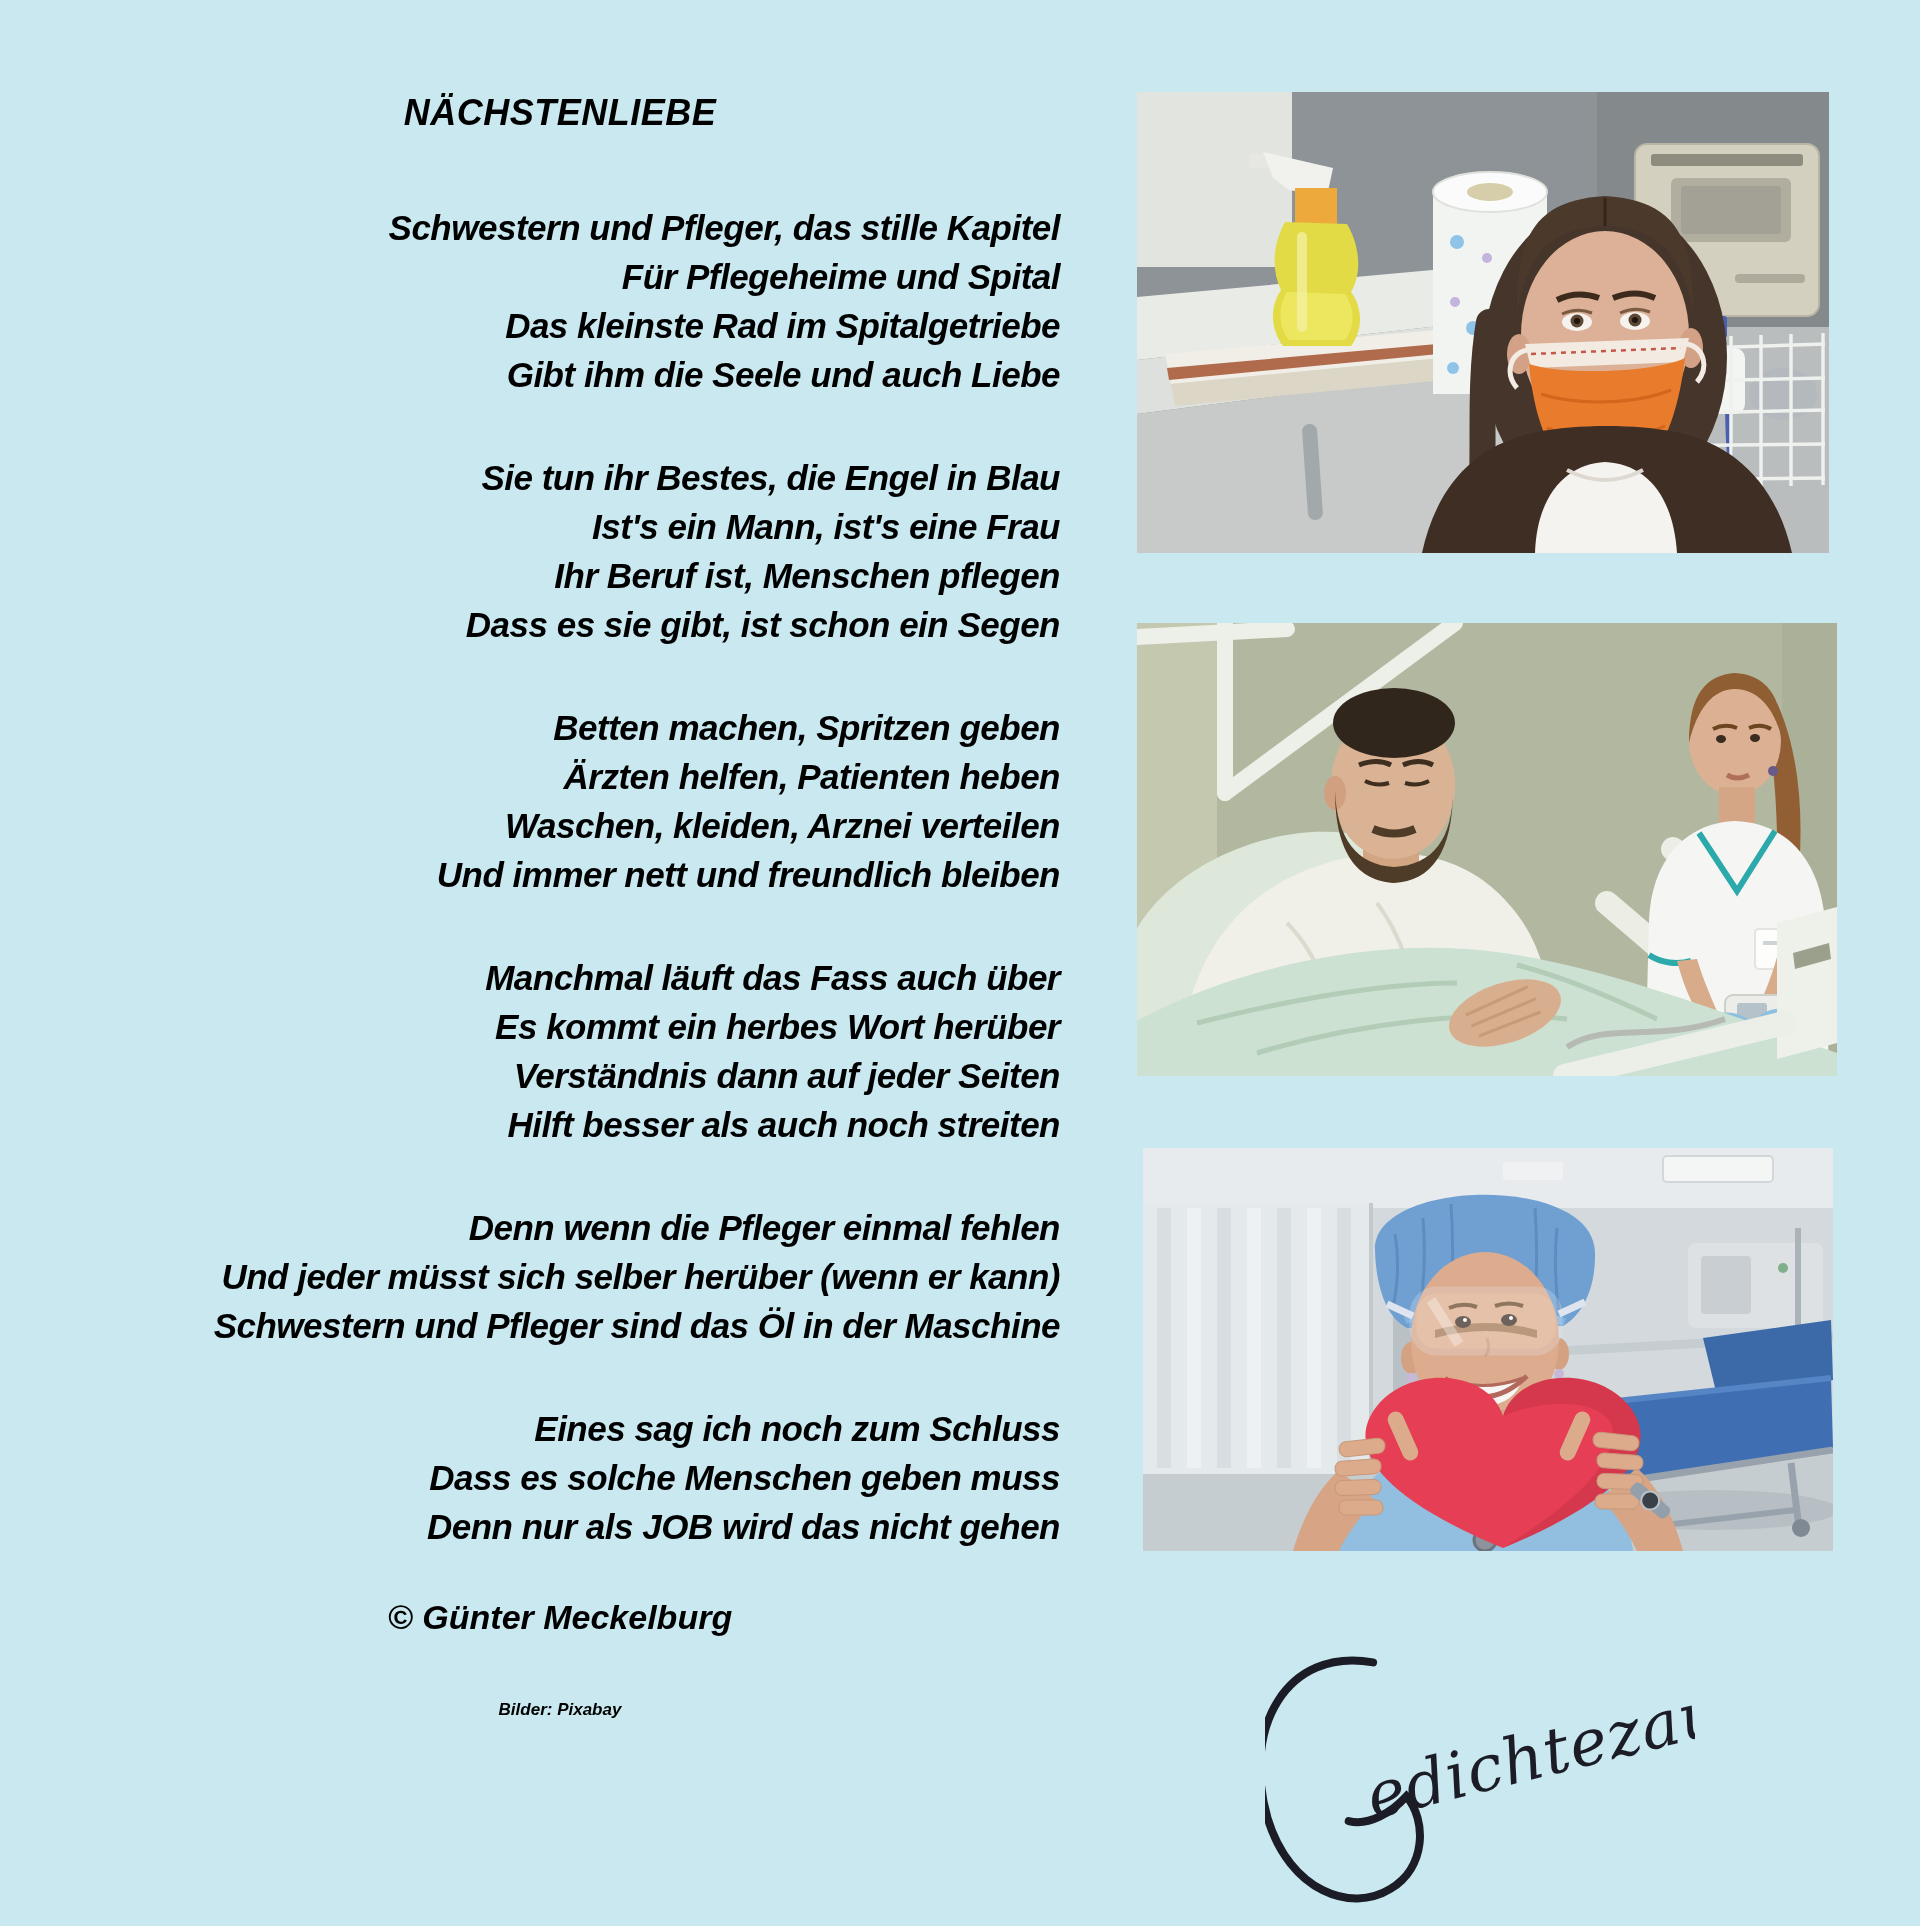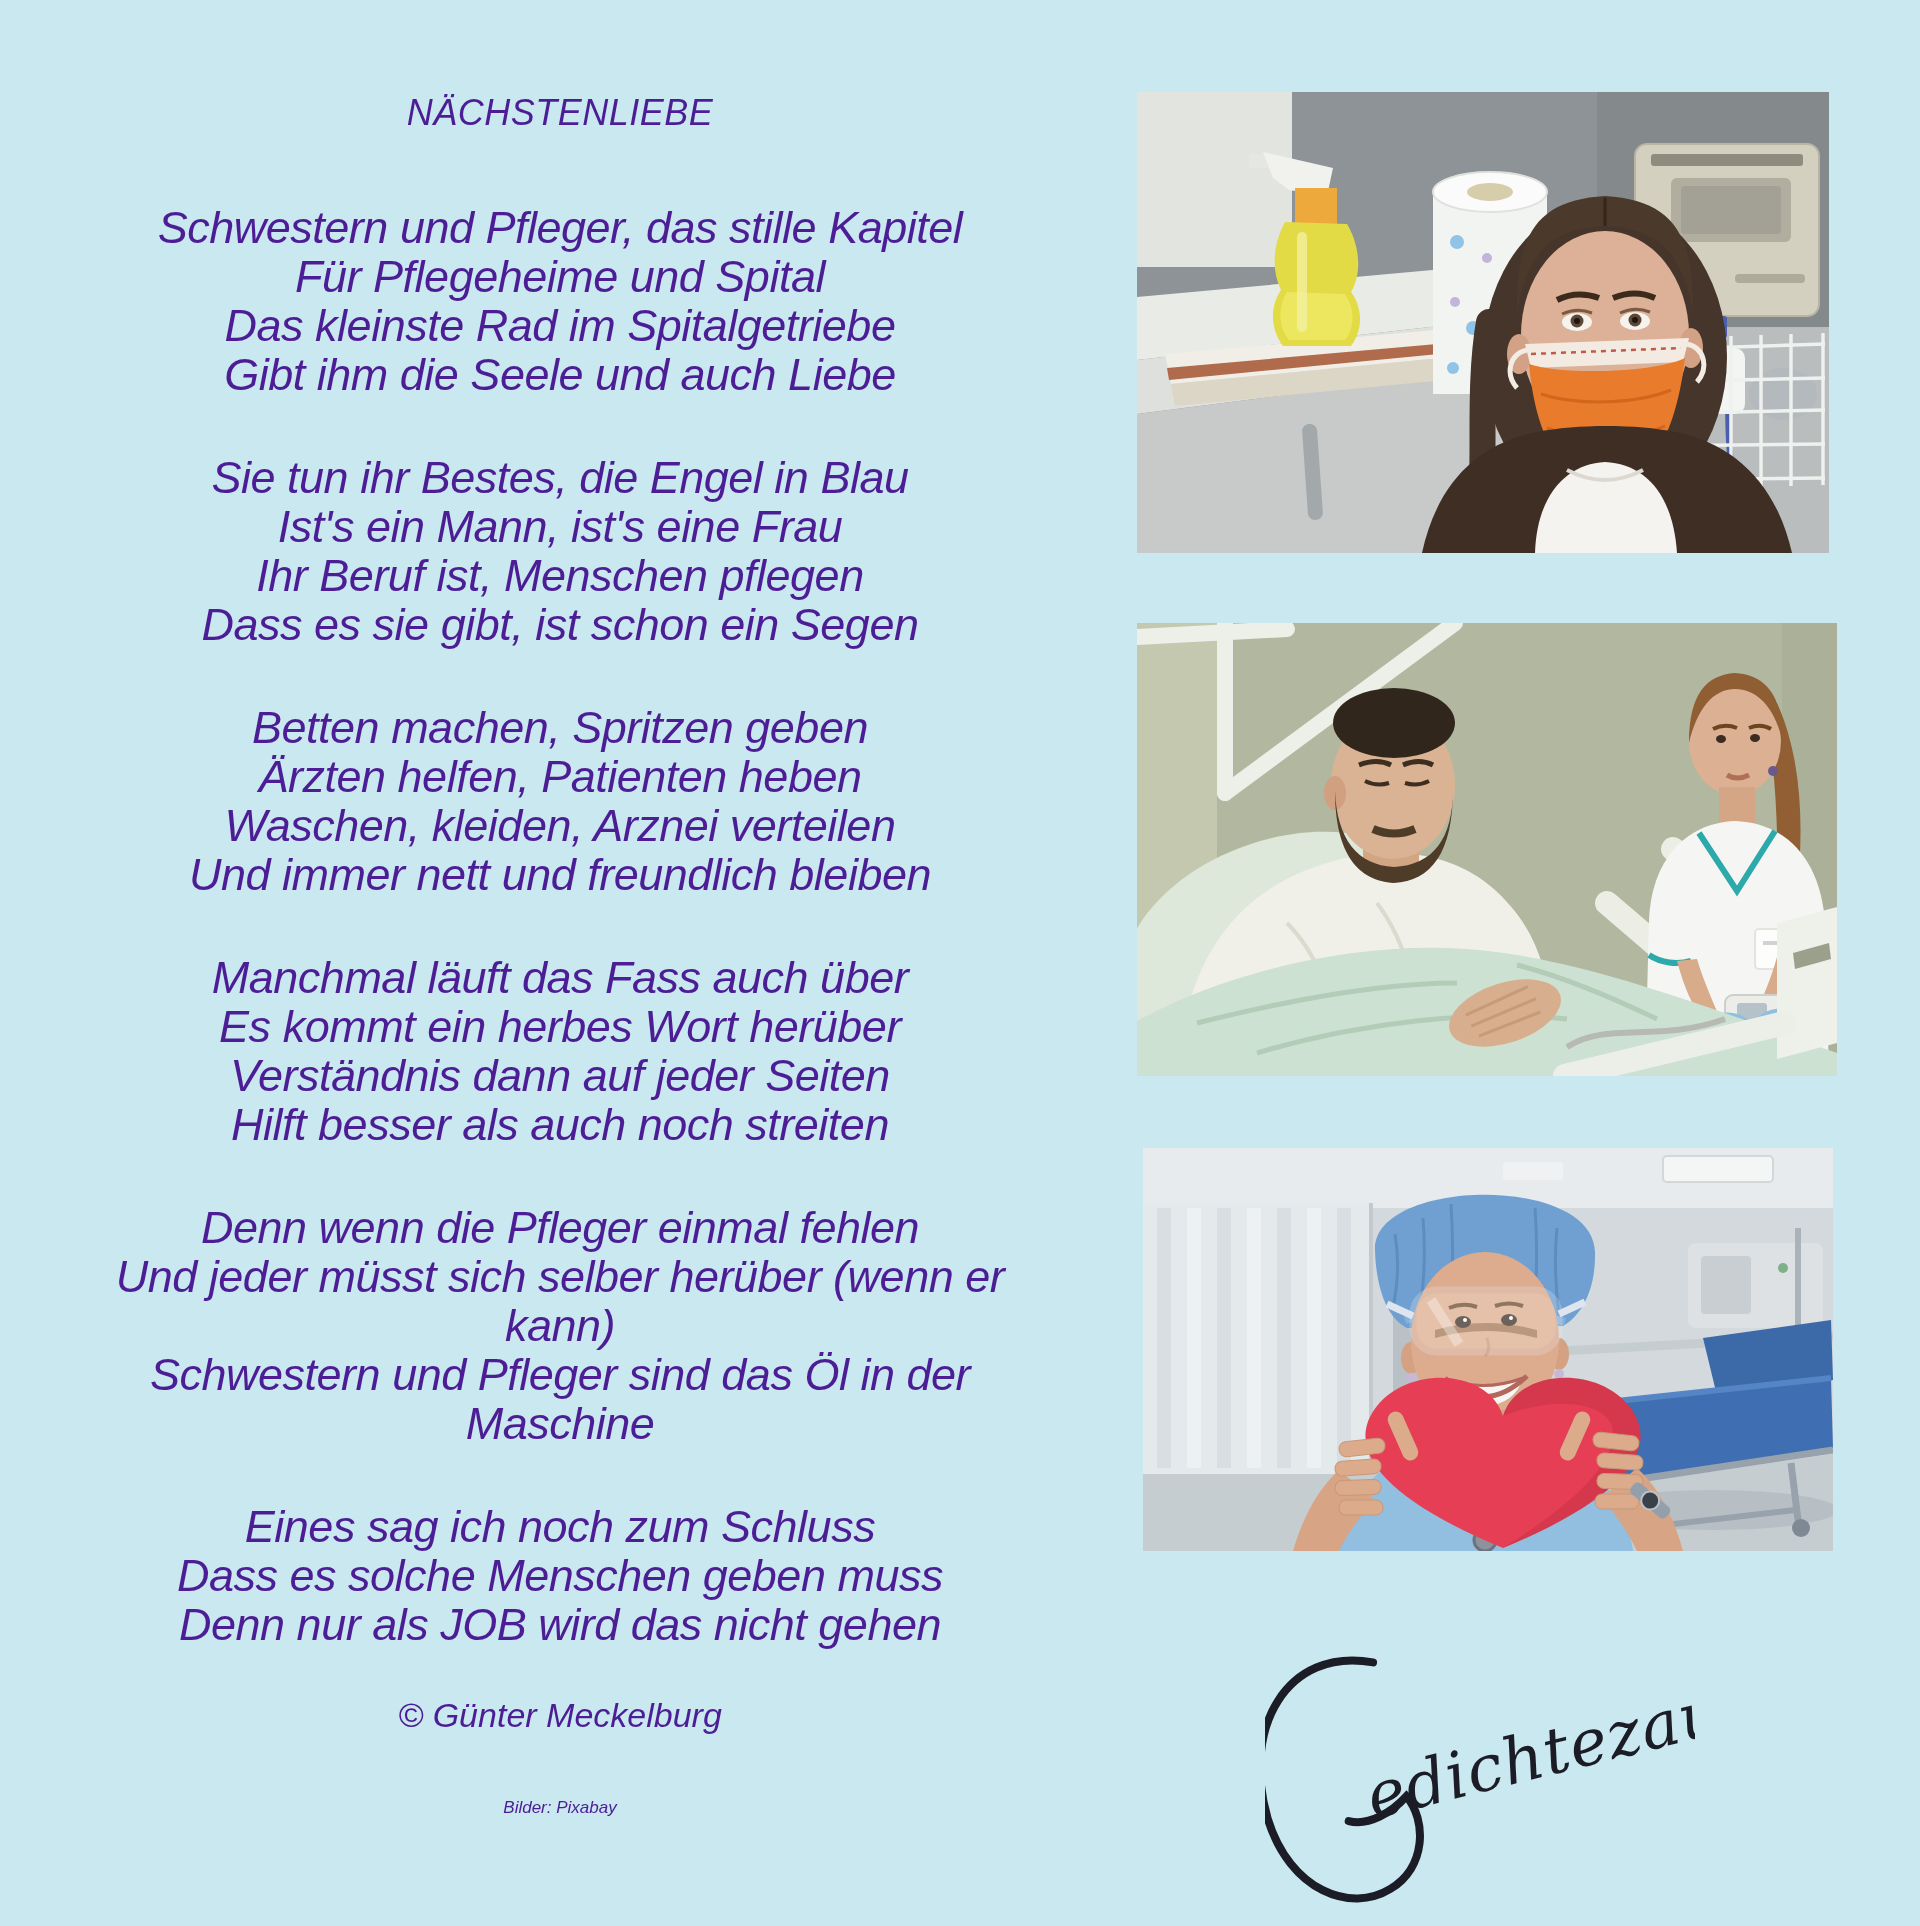--- a/index.html
+++ b/index.html
@@ -1,22 +1,22 @@
 <!DOCTYPE html>
 <html><head>
 <meta charset="utf-8">
 <style>
   html,body{margin:0;padding:0;background:#8fa6ad;}
   .canvas{position:relative;width:1920px;height:1926px;background:#c9e8f0;
           font-family:"Liberation Sans", sans-serif;overflow:hidden;}
   .poem{position:absolute;left:60px;top:88px;width:1000px;text-align:center;
-        color:#4c1d95;font-style:italic;font-weight:normal;}
+        color:#000000;font-style:italic;font-weight:bold;}
   .poem-title{font-size:36px;line-height:49px;margin:0 0 66px 0;letter-spacing:0.5px;}
   .stanza{margin:0 0 54px 0;}
-  .line{font-size:45px;line-height:49px;letter-spacing:-0.5px;}
+  .line{font-size:35px;line-height:49px;letter-spacing:-0.5px;text-align:right;}
   .copyright{font-size:34px;line-height:49px;margin:-12px 0 0 0;}
   .credit{font-size:17px;line-height:36px;margin:50px 0 0 0;}
   figure.photo{position:absolute;margin:0;overflow:hidden;}
   #photo1{left:1137px;top:92px;width:692px;height:461px;}
   #photo2{left:1137px;top:623px;width:700px;height:453px;}
   #photo3{left:1143px;top:1148px;width:690px;height:403px;}
   .photo svg{display:block;width:100%;height:100%;}
   .signature{position:absolute;left:1265px;top:1628px;width:430px;height:280px;}
   .signature svg{display:block;width:100%;height:100%;}
   .sig-text{font-family:"DejaVu Serif", serif;font-style:italic;}

